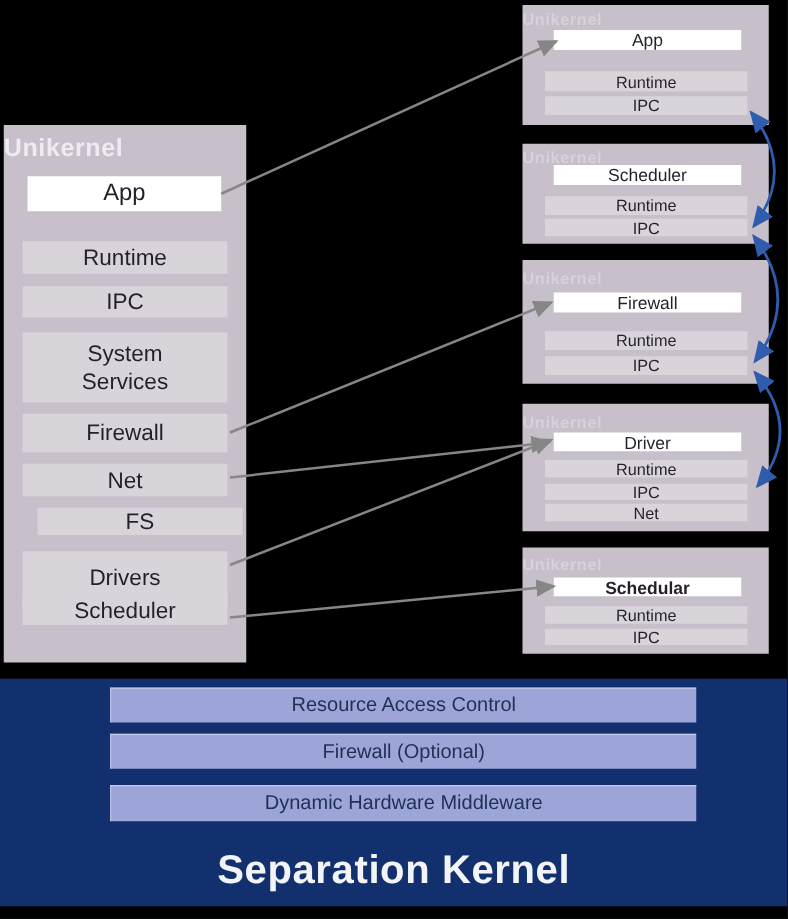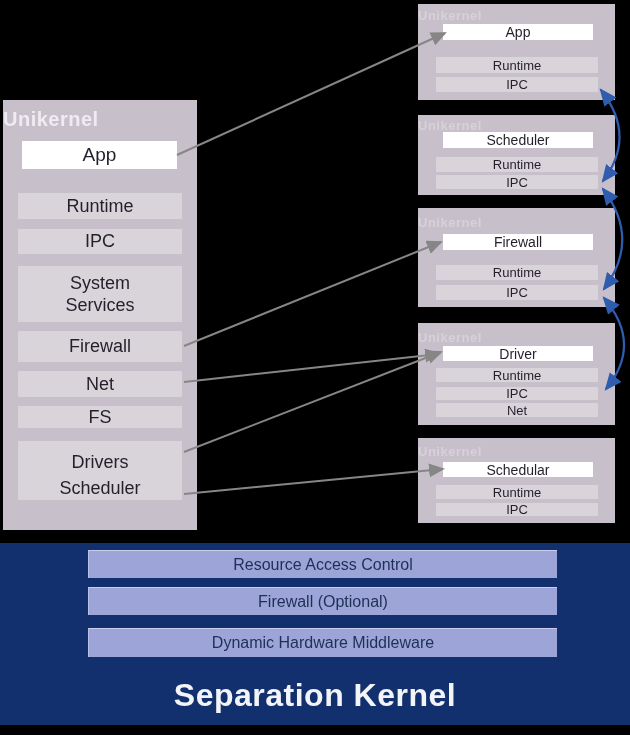--- a/index.html
+++ b/index.html
@@ -54,21 +54,21 @@
   <div class="panel left-panel" style="left:3px;top:100px;width:194px;height:430px;">
     <div class="panel-title" style="top:8px;font-size:20px;">Unikernel</div>
     <div class="box white lg" style="left:19px;width:155px;top:41px;height:28px;font-size:19px;">App</div>
     <div class="box row lg" style="left:15px;width:164px;top:93px;height:26px;">Runtime</div>
     <div class="box row lg" style="left:15px;width:164px;top:129px;height:25px;">IPC</div>
     <div class="box row lg wrap" style="left:15px;width:164px;top:166px;height:56px;">
         <span>System Services</span>
       </div>
     <div class="box row lg" style="left:15px;width:164px;top:231px;height:31px;">Firewall</div>
     <div class="box row lg" style="left:15px;width:164px;top:271px;height:26px;">Net</div>
-    <div class="box row lg" style="left:15px;width:164px;top:306px;height:22px;">FS</div>
+    <div class="box row lg" style="left:27px;width:164px;top:306px;height:22px;">FS</div>
     <div class="box row lg" style="left:15px;width:164px;top:341px;height:43px;">Drivers</div>
     <div class="box row lg" style="left:15px;width:164px;top:377px;height:23px;">Scheduler</div>
   </div>
 
   <div class="panel" style="left:418px;top:4px;width:197px;height:96px;">
     <div class="panel-title sm" style="top:4px;">Unikernel</div>
     <div class="box white sm" style="left:25px;width:150px;top:20px;height:16px;font-size:14px;">App</div>
     <div class="box row sm" style="left:18px;width:162px;top:53px;height:16px;">Runtime</div>
     <div class="box row sm" style="left:18px;width:162px;top:73px;height:15px;">IPC</div>
   </div>
@@ -90,21 +90,21 @@
   <div class="panel" style="left:418px;top:323px;width:197px;height:102px;">
     <div class="panel-title sm" style="top:7px;">Unikernel</div>
     <div class="box white sm" style="left:25px;width:150px;top:23px;height:15px;font-size:14px;">Driver</div>
     <div class="box row sm" style="left:18px;width:162px;top:45px;height:14px;">Runtime</div>
     <div class="box row sm" style="left:18px;width:162px;top:64px;height:13px;">IPC</div>
     <div class="box row sm" style="left:18px;width:162px;top:80px;height:14px;">Net</div>
   </div>
 
   <div class="panel" style="left:418px;top:438px;width:197px;height:85px;">
     <div class="panel-title sm" style="top:6px;">Unikernel</div>
-    <div class="box white sm" style="left:25px;width:150px;top:24px;height:15px;font-size:14px;">Schedular</div>
+    <div class="box white sm" style="left:25px;width:150px;top:24px;height:15px;font-size:14px;font-weight:bold;">Schedular</div>
     <div class="box row sm" style="left:18px;width:162px;top:47px;height:14px;">Runtime</div>
     <div class="box row sm" style="left:18px;width:162px;top:65px;height:13px;">IPC</div>
   </div>
 
   <svg class="arrow-layer" viewBox="0 0 630 735">
     <defs>
       <marker id="gr" markerWidth="9" markerHeight="8" refX="7" refY="3.5" orient="auto">
         <path d="M0,0 L8,3.5 L0,7 Z" fill="#868686"></path>
       </marker>
       <marker id="bl" markerWidth="9" markerHeight="8" refX="7" refY="3.5" orient="auto">

